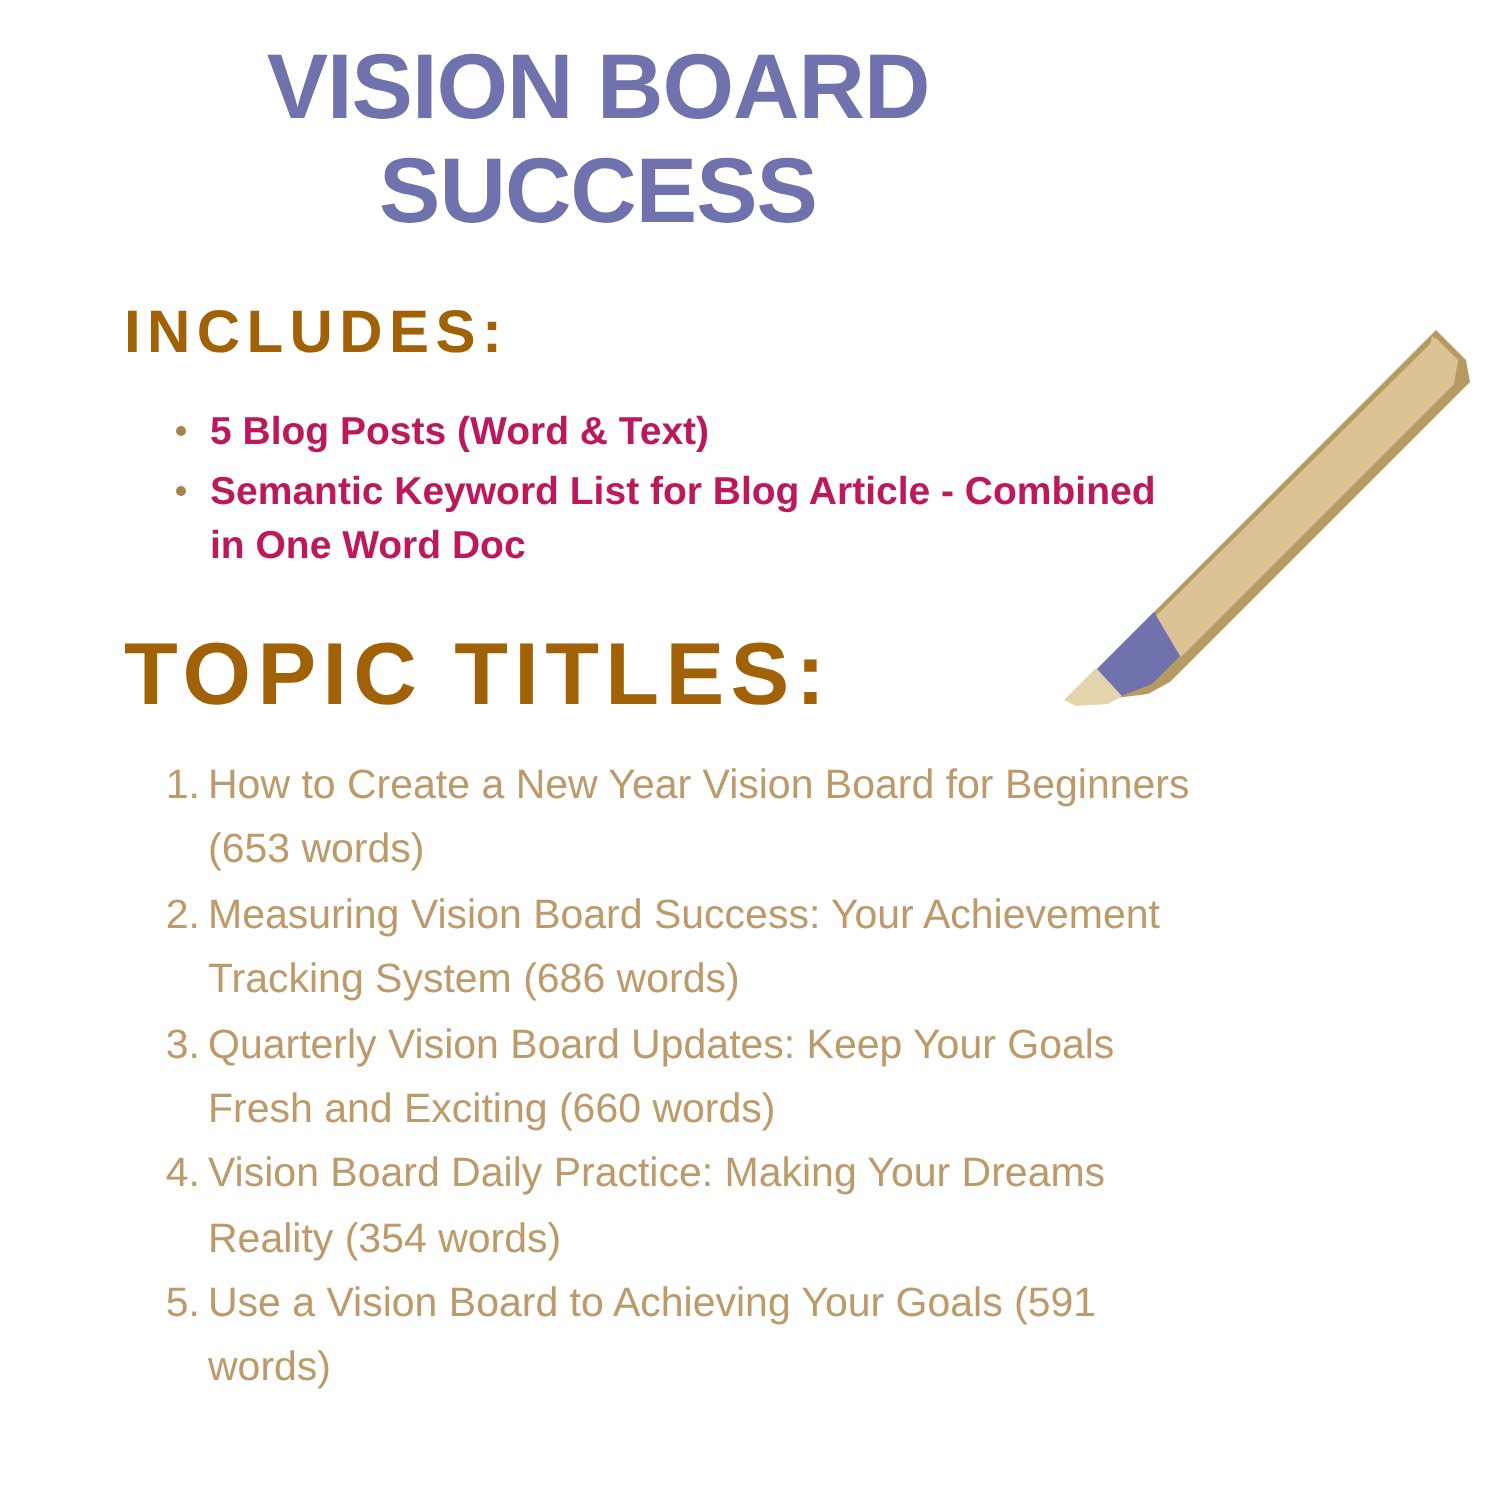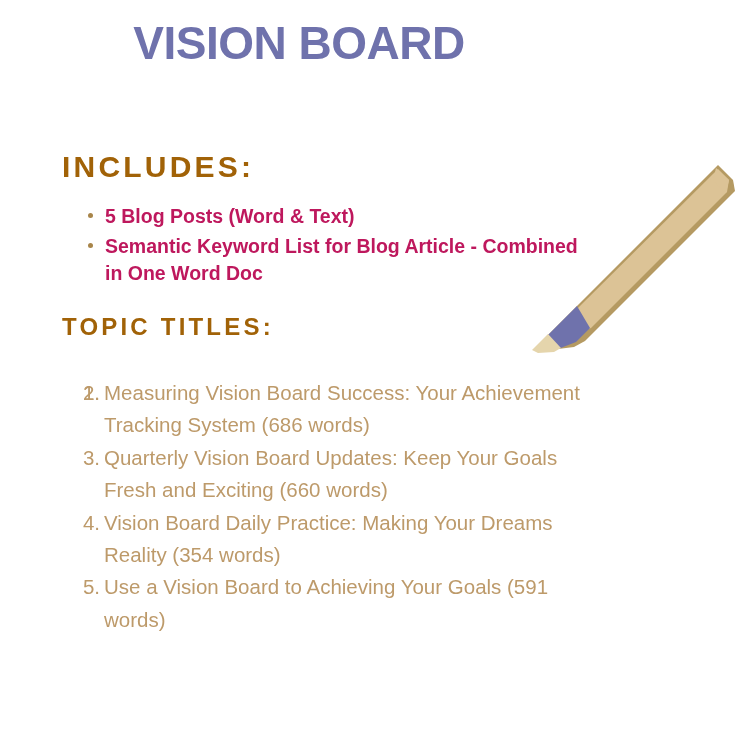--- a/index.html
+++ b/index.html
@@ -48,21 +48,21 @@
     white-space: nowrap;
   }
   #includes-heading {
     left: 62px;
     top: 150px;
     font-size: 30px;
   }
   #topic-heading {
     left: 62px;
     top: 313px;
-    font-size: 24px;
+    font-size: 44px;
   }
 
   
   #includes-list {
     position: absolute;
     left: 88px;
     top: 203px;
     width: 510px;
     margin: 0;
     padding: 0;
@@ -129,40 +129,42 @@
     pointer-events: none;
   }
 </style>
 </head>
 <body>
 
 <div id="canvas">
 
   <div class="title-block">
     <span class="title-line">VISION BOARD</span>
+    <span class="title-line">SUCCESS</span>
   </div>
 
   <div class="section-heading" id="includes-heading">INCLUDES:</div>
 
   <ul id="includes-list">
     <li>
       <span class="bullet-dot"></span>
       <span>5 Blog Posts (Word &amp; Text)</span>
     </li>
     <li>
       <span class="bullet-dot"></span>
       <span>Semantic Keyword List for Blog Article - Combined in One Word Doc</span>
     </li>
   </ul>
 
   <div class="section-heading" id="topic-heading">TOPIC TITLES:</div>
 
   <ol id="topic-list">
     <li>
       <span class="topic-num">1.</span>
+      <span>How to Create a New Year Vision Board for Beginners (653 words)</span>
     </li>
     <li>
       <span class="topic-num">2.</span>
       <span>Measuring Vision Board Success: Your Achievement Tracking System (686 words)</span>
     </li>
     <li>
       <span class="topic-num">3.</span>
       <span>Quarterly Vision Board Updates: Keep Your Goals Fresh and Exciting (660 words)</span>
     </li>
     <li>

